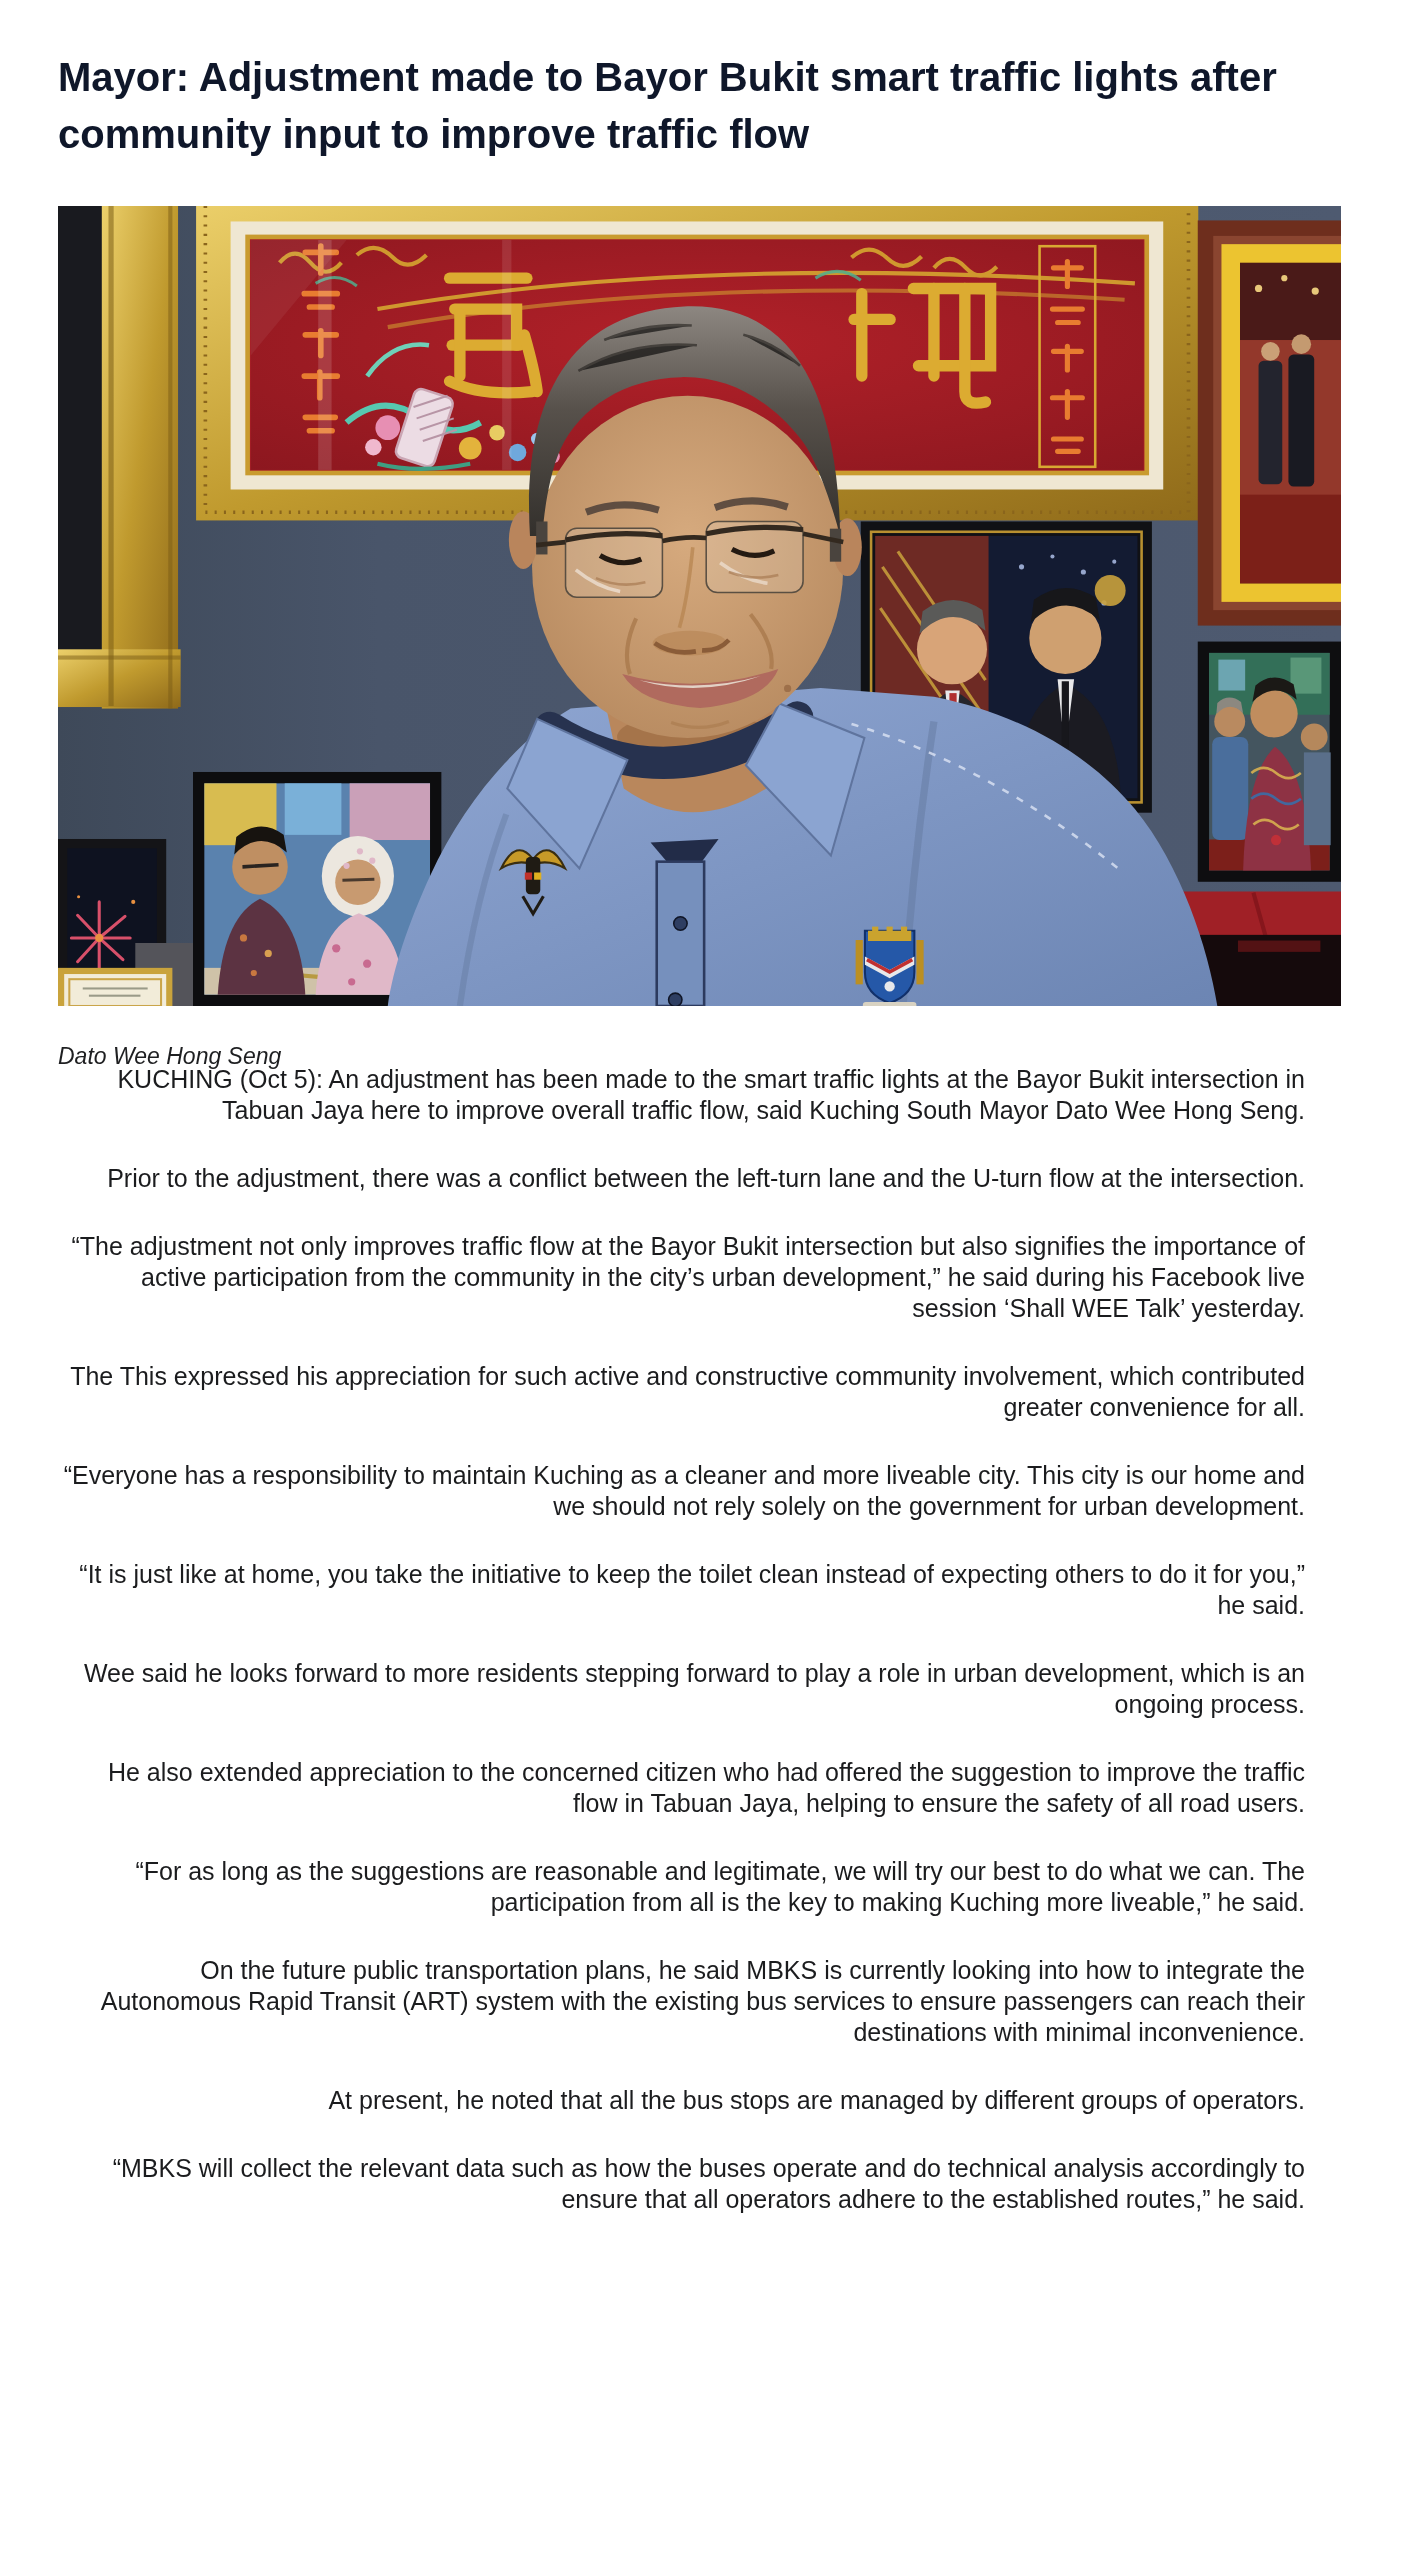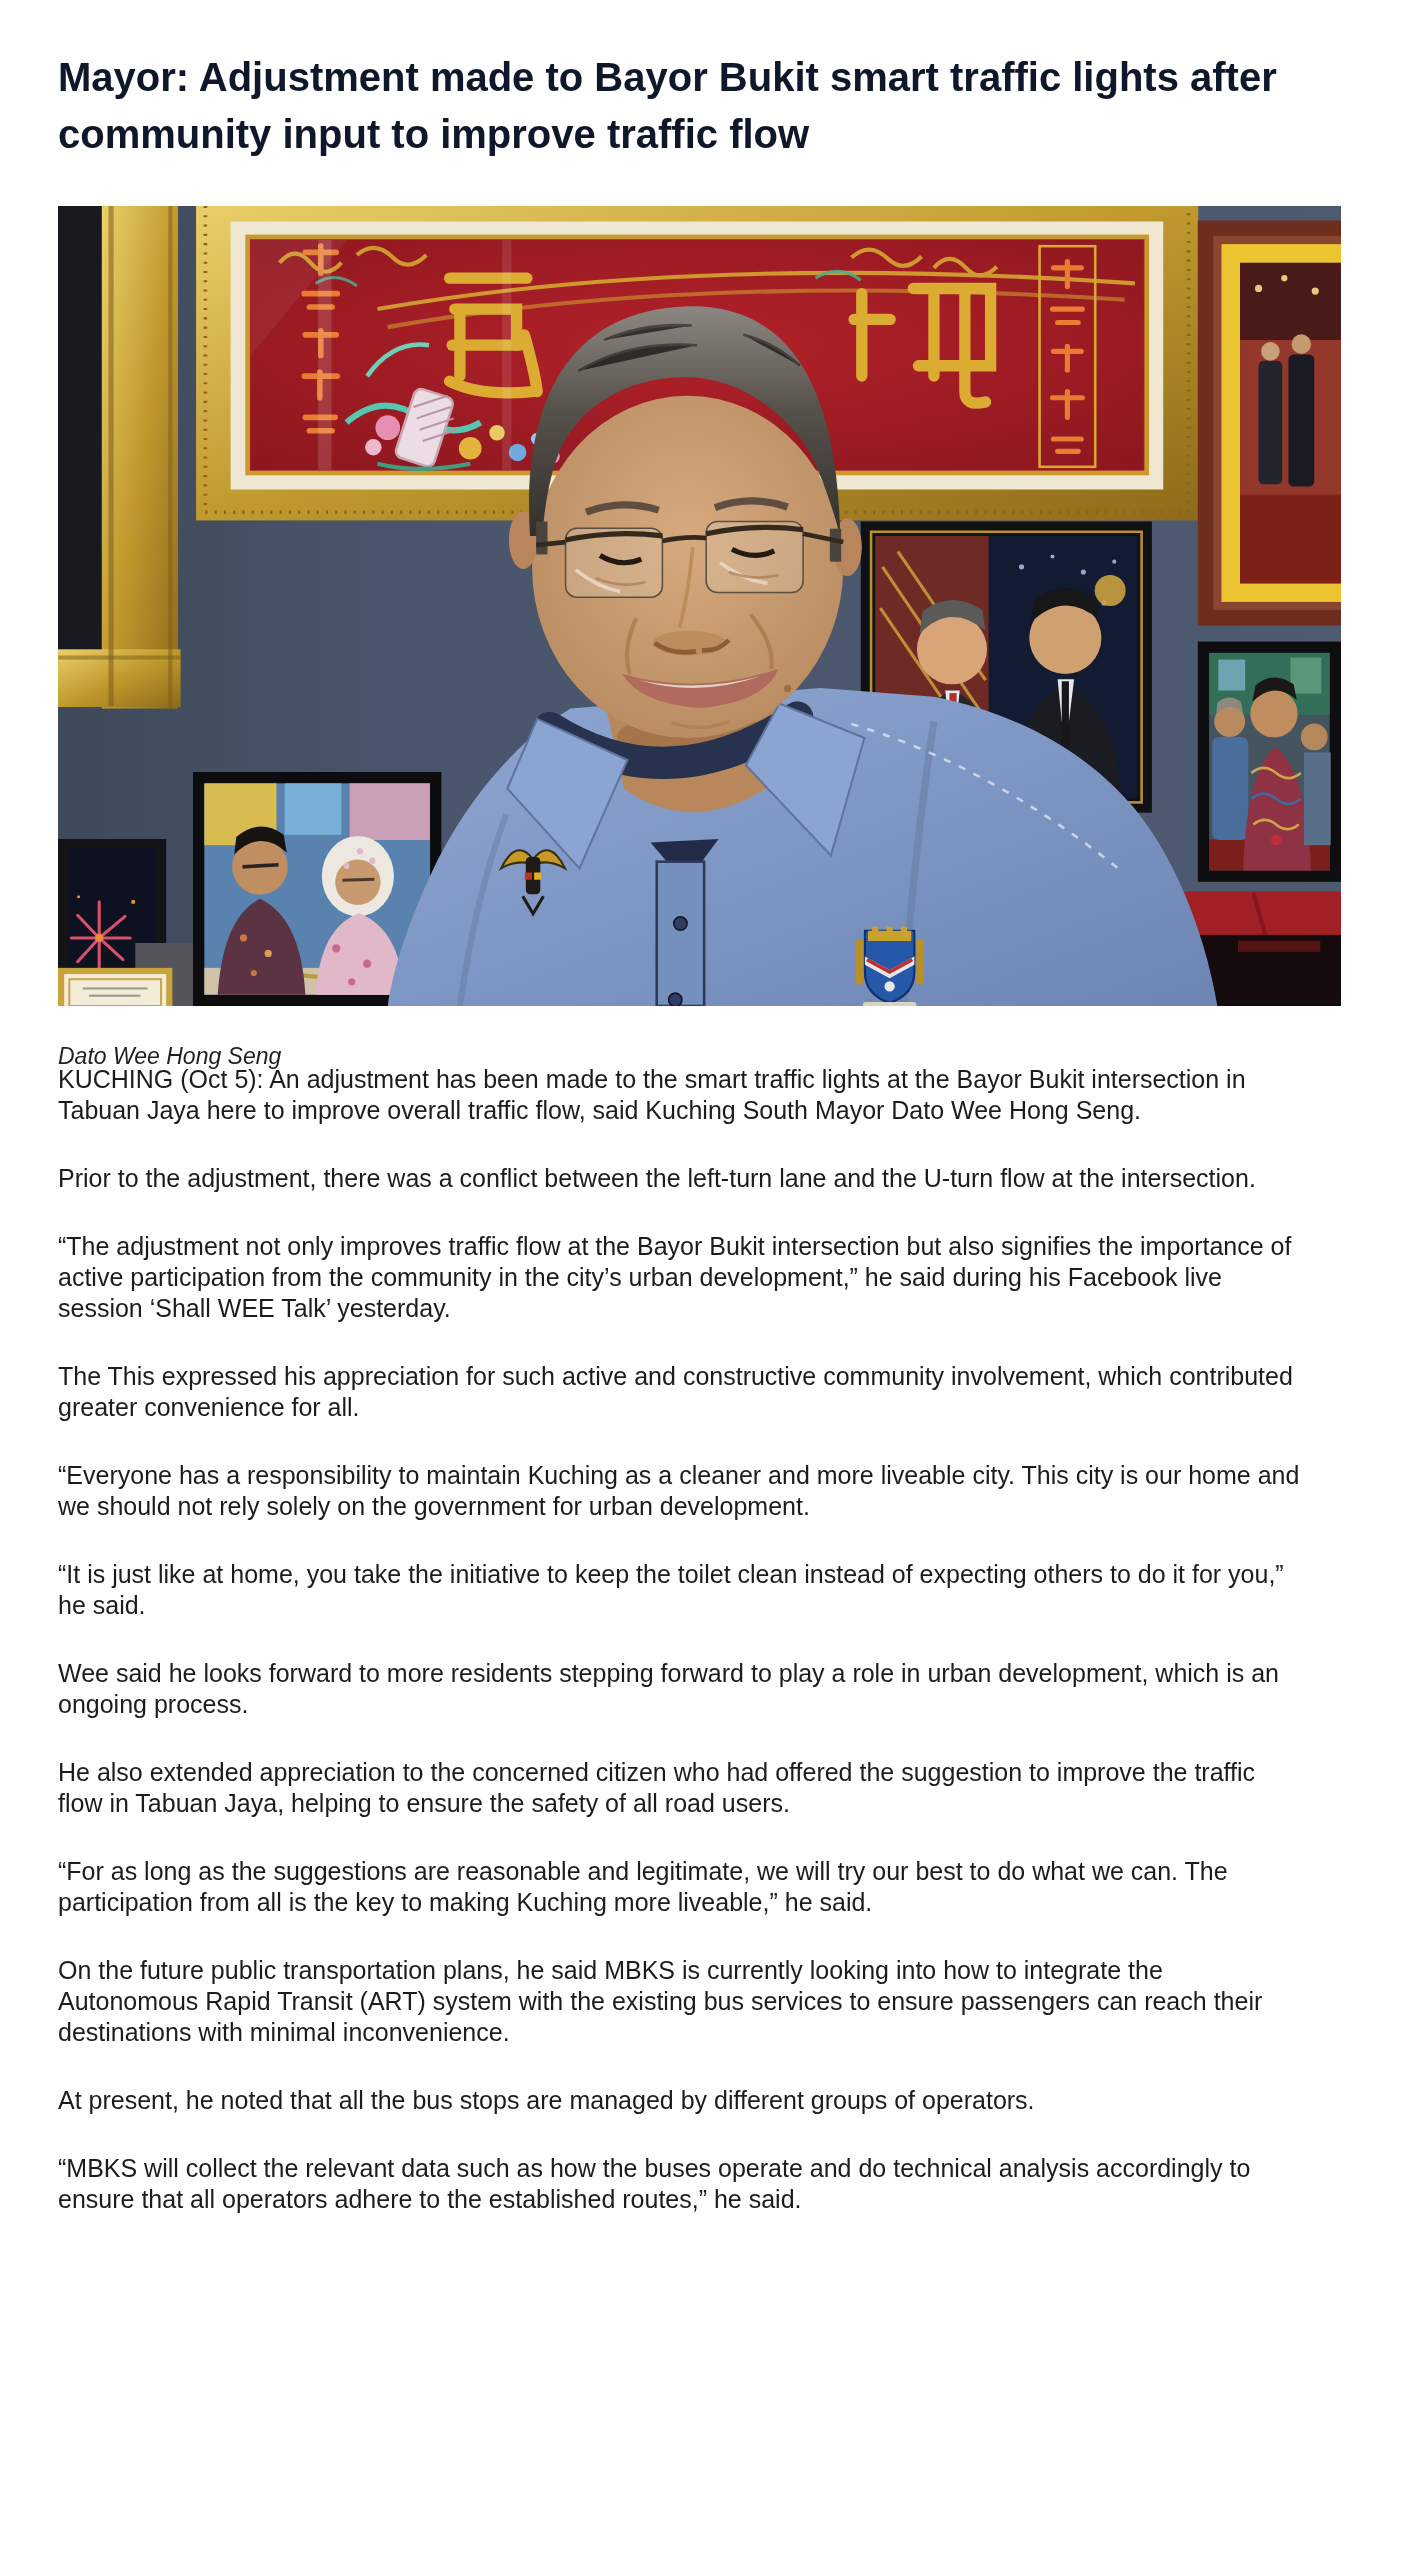--- a/index.html
+++ b/index.html
@@ -4,21 +4,21 @@
 <style>
   html,body{margin:0;padding:0;background:#ffffff;}
   body{width:1408px;height:2782px;font-family:"Liberation Sans",sans-serif;-webkit-font-smoothing:antialiased;}
   .page{position:relative;width:1408px;height:2782px;overflow:hidden;background:#ffffff;}
   .article{position:absolute;left:58px;top:0;width:1247px;}
   .headline{margin:49px 0 0 0;font-size:40px;line-height:1.42;font-weight:700;color:#0f172a;letter-spacing:0;}
   figure.photo{margin:43px 0 0 0;width:1339px;height:800px;}
   figure.photo .photo-box{width:1283px;height:800px;display:block;}
   figcaption.caption{margin-top:37px;font-style:italic;font-size:23px;line-height:1.2;color:#1e1f21;}
   .body-text{margin-top:58px;}
-  .body-text p{font-size:25px;line-height:31px;color:#1b1c1e;margin:0 0 37px 0;}
+  .body-text p{font-size:25px;line-height:31px;color:#1b1c1e;margin:0 0 37px 0;text-align:right;}
 </style>
 </head>
 <body>
 
 <div class="page">
   <div class="article">
 
     <h1 class="headline">Mayor: Adjustment made to Bayor Bukit smart traffic lights after community input to improve traffic flow</h1>
 
     <figure class="photo">

